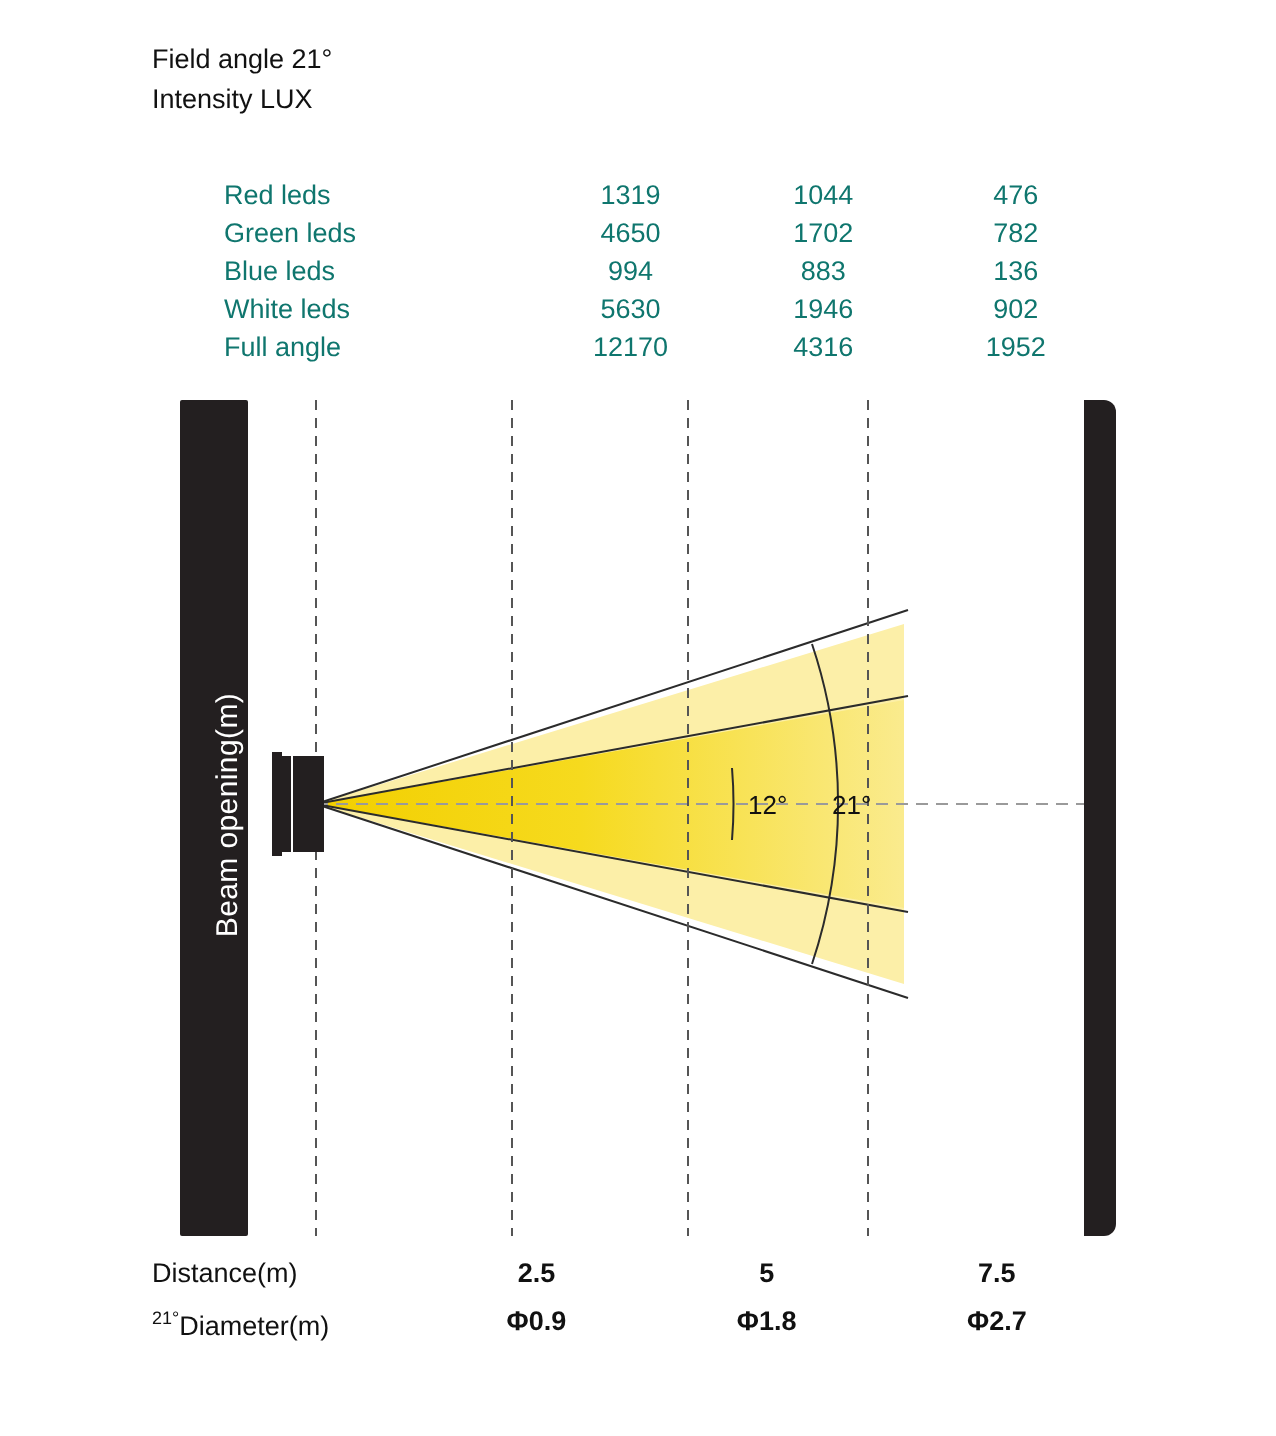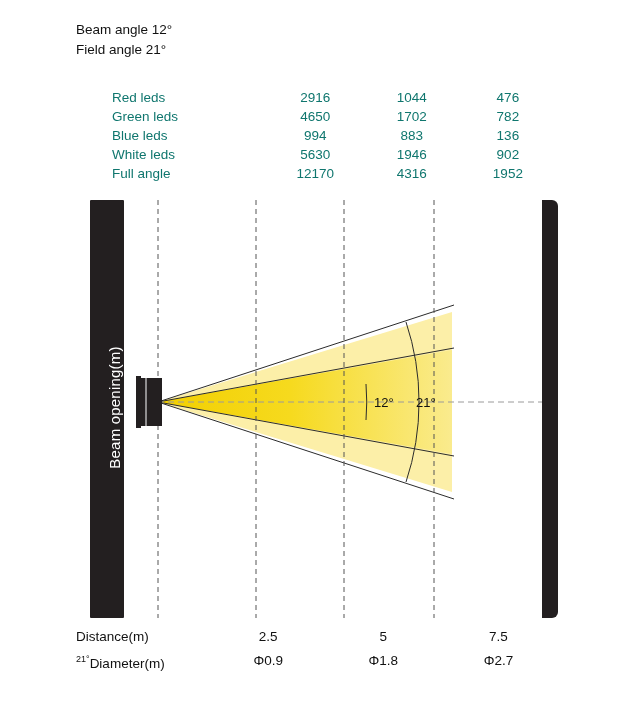--- a/index.html
+++ b/index.html
@@ -113,41 +113,42 @@
     color: #111;
     white-space: nowrap;
   }
   .footer-table td.flabel {
     width: 110px;
     text-align: left;
   }
   .footer-table td.fval {
     width: 94px;
     text-align: center;
+    font-weight: bold;
   }
   .sup {
     font-size: 9px;
     vertical-align: super;
   }
 </style>
 </head>
 <body>
 
 <div id="root">
 
   <div class="spec-list">
-    <div class="spec-line">Beam angle 12°</div>
     <div class="spec-line">Field angle 21°</div>
+    <div class="spec-line">Intensity LUX</div>
   </div>
 
   <table class="intensity-table">
     <tbody>
       <tr>
         <td class="label">Red leds</td>
-        <td class="val">2916</td>
+        <td class="val">1319</td>
         <td class="val">1044</td>
         <td class="val">476</td>
       </tr>
       <tr>
         <td class="label">Green leds</td>
         <td class="val">4650</td>
         <td class="val">1702</td>
         <td class="val">782</td>
       </tr>
       <tr>

